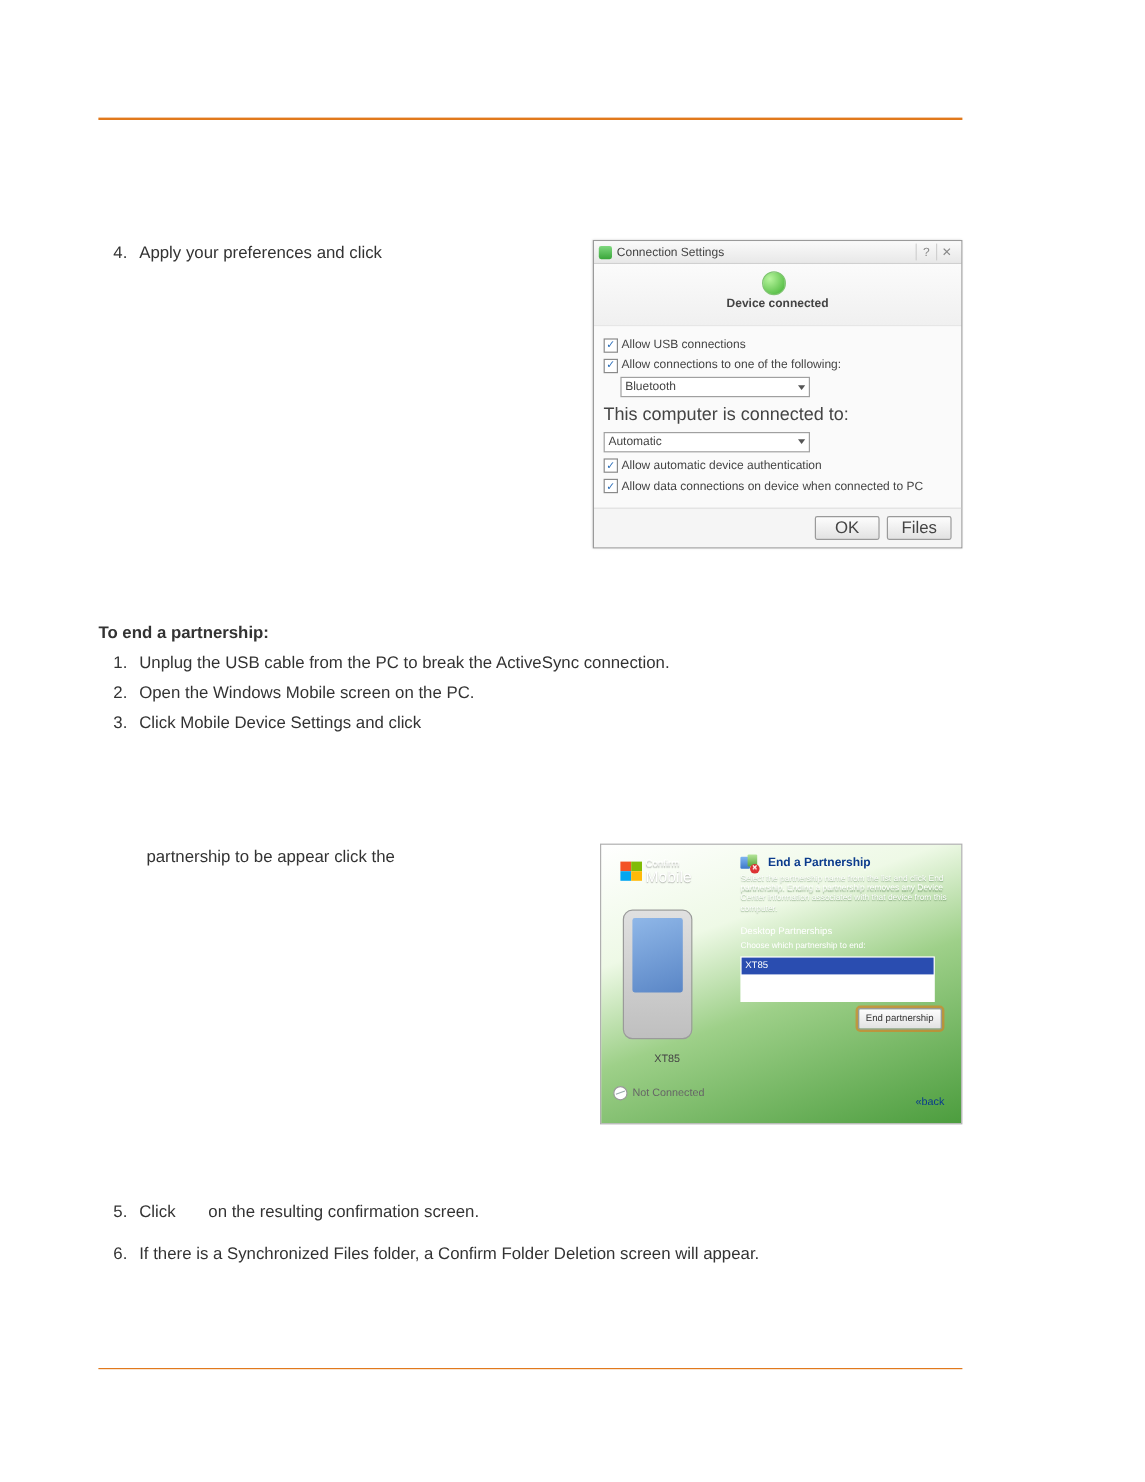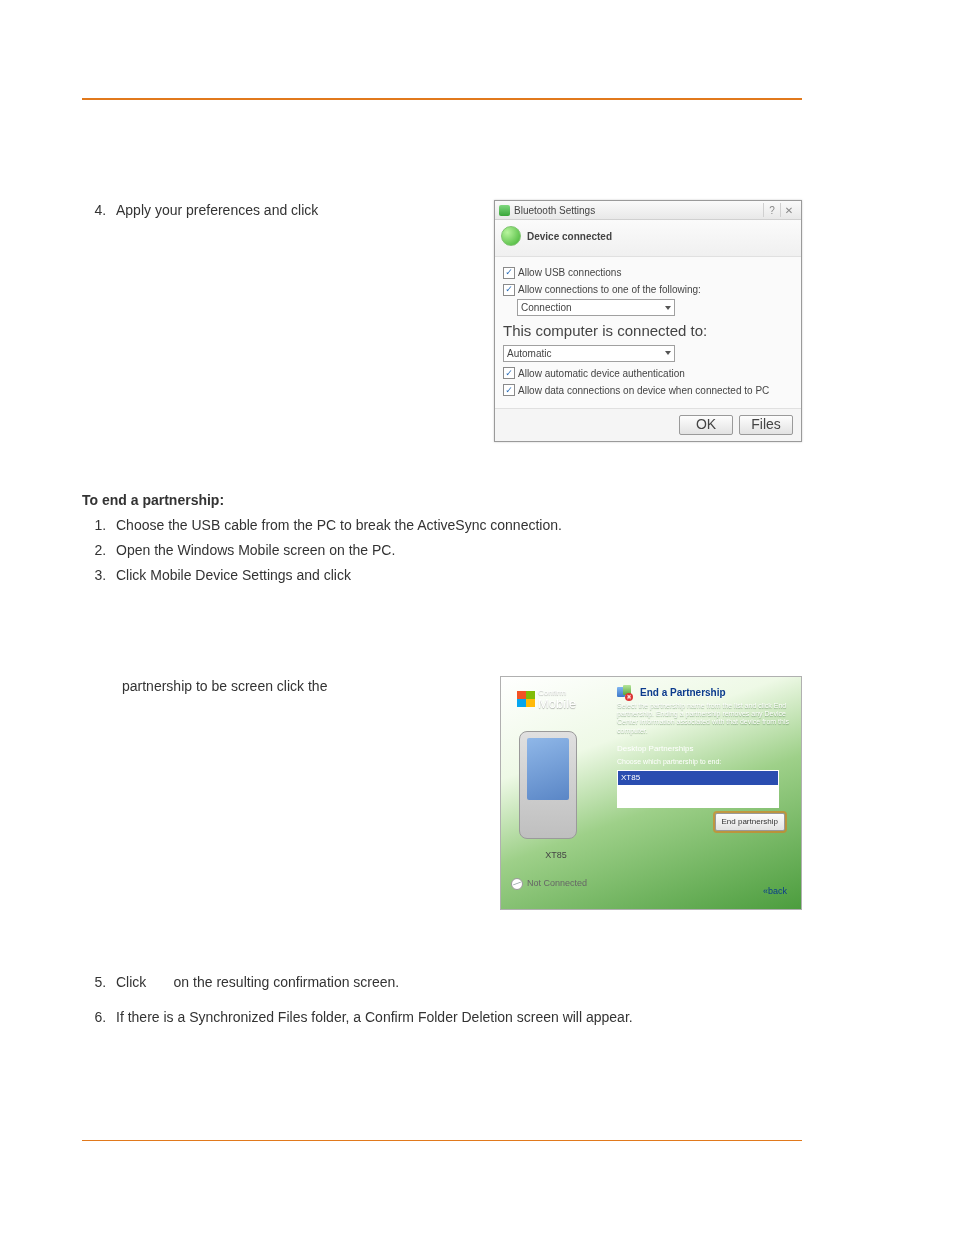--- a/index.html
+++ b/index.html
@@ -84,20 +84,21 @@
     border-left: 1px solid #d0d0d0;
     text-align: center;
     font-size: 10px;
     color: #888;
   }
   .dlg1-status {
     display: flex; align-items: center;
     padding: 6px 6px 10px 6px;
     background: linear-gradient(#fbfbfb, #f0f0f0);
     border-bottom: 1px solid #e0e0e0;
+    flex-direction: column;
   }
   .dlg1-status .orb {
     width: 18px; height: 18px; border-radius: 50%;
     background: radial-gradient(circle at 30% 30%, #b8f59e, #3fb130);
     border: 1px solid #7fc471;
     margin-right: 6px;
   }
   .dlg1-status .lbl { font-weight: bold; font-size: 10px; }
   .dlg1-body { padding: 6px 8px 8px 8px; background: #fafafa; }
   .chk {
@@ -139,21 +140,21 @@
   .winbtn {
     min-width: 52px; height: 18px;
     border: 1px solid #9a9a9a;
     border-radius: 2px;
     background: linear-gradient(#fdfdfd,#e2e2e2);
     font-size: 14px;
     display: flex; align-items: center; justify-content: center;
   }
 
   
-  .sec2 { margin-top: 48px; }
+  .sec2 { margin-top: 60px; }
   .sec2 .heading { font-weight: bold; margin-bottom: 4px; }
 
   .row2 {
     display: flex;
     align-items: flex-start;
     margin-top: 90px;
   }
   .row2-text { flex: 1; padding-left: 40px; }
 
   
@@ -287,39 +288,39 @@
     <div class="row1">
       <div class="row1-text">
         <ol class="num" start="4">
           <li>Apply your preferences and click</li>
         </ol>
       </div>
 
       <div class="dlg1">
         <div class="dlg1-titlebar">
           <span class="sync-ico"></span>
-          <span class="title">Bluetooth Settings</span>
+          <span class="title">Connection Settings</span>
           <span class="tbtn">?</span>
           <span class="tbtn">✕</span>
         </div>
         <div class="dlg1-status">
           <span class="orb"></span>
           <span class="lbl">Device connected</span>
         </div>
         <div class="dlg1-body">
           <div class="chk">
             <span class="box">✓</span>
             <span>Allow USB connections</span>
           </div>
           <div class="chk">
             <span class="box">✓</span>
             <span>Allow connections to one of the following:</span>
           </div>
           <div class="sel">
-            <span>Connection</span>
+            <span>Bluetooth</span>
             <span class="caret"></span>
           </div>
           <div class="static">This computer is connected to:</div>
           <div class="sel" style="margin-left:0;width:164px;">
             <span>Automatic</span>
             <span class="caret"></span>
           </div>
           <div class="chk">
             <span class="box">✓</span>
             <span>Allow automatic device authentication</span>
@@ -332,27 +333,27 @@
         <div class="dlg1-btnrow">
           <div class="winbtn">OK</div>
           <div class="winbtn">Files</div>
         </div>
       </div>
     </div>
 
     <div class="sec2">
       <div class="heading">To end a partnership:</div>
       <ol class="num" start="1">
-        <li>Choose the USB cable from the PC to break the ActiveSync connection.</li>
+        <li>Unplug the USB cable from the PC to break the ActiveSync connection.</li>
         <li>Open the Windows Mobile screen on the PC.</li>
         <li>Click Mobile Device Settings and click</li>
       </ol>
 
       <div class="row2">
-        <div class="row2-text">partnership to be screen click the</div>
+        <div class="row2-text">partnership to be appear click the</div>
 
         <div class="wm">
           <div class="wm-left">
             <div class="wm-logo">
               <span class="wm-flag">
                 <span class="q q1"></span>
                   <span class="q q2"></span>
                   <span class="q q3"></span>
                   <span class="q q4"></span>
               </span>

